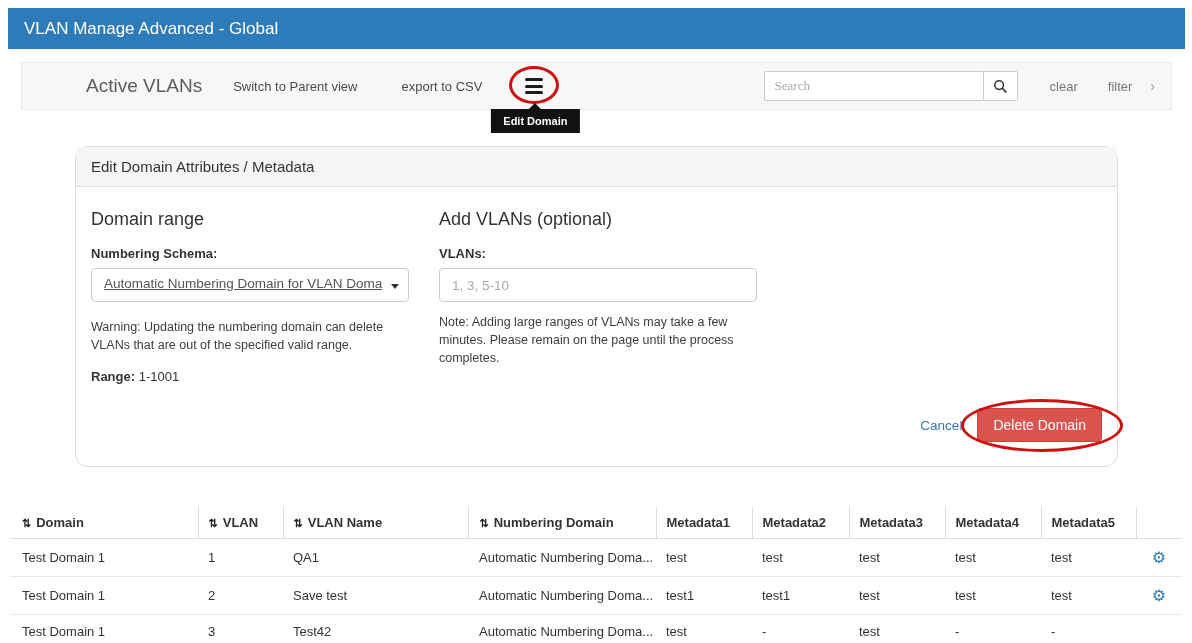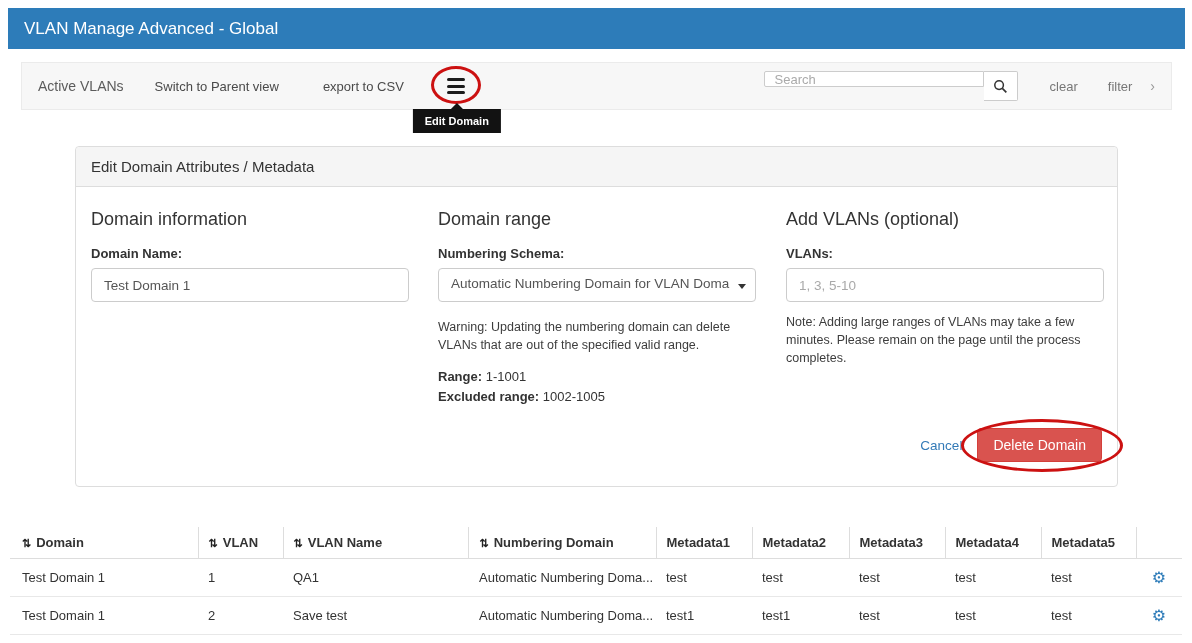--- a/index.html
+++ b/index.html
@@ -28,21 +28,21 @@
   .toolbar {
     margin: 13px 20px 0 21px;
     height: 48px;
     background: #f7f7f7;
     border: 1px solid #ebebeb;
     display: flex;
     align-items: center;
     padding: 0 16px;
     position: relative;
   }
-  .tb-title { font-size: 14px; color: #5b5b5b; }
+  .tb-title { font-size: 19px; color: #5b5b5b; margin-left: 48px; }
   .tb-link { font-size: 13px; color: #4a4a4a; text-decoration: none; cursor: pointer; }
   .tb-link.dim { color: #777; }
   .lnk-switch { margin-left: 31px; }
   .lnk-export { margin-left: 44px; }
   .menu-wrap { margin-left: 40px; position: relative; display: inline-block; }
   .menu-btn {
     background: transparent; border: none; cursor: pointer;
     width: 26px; height: 20px; display: flex; flex-direction: column;
     justify-content: space-between; padding: 2px 3px;
   }
@@ -58,39 +58,39 @@
     padding: 6px 12px; white-space: nowrap; z-index: 60;
   }
   .tooltip-arrow {
     position: absolute; top: -6px; left: 50%; margin-left: -6px;
     width: 0; height: 0;
     border-left: 6px solid transparent; border-right: 6px solid transparent;
     border-bottom: 6px solid #121212;
   }
   .search-group { margin-left: auto; display: flex; }
   .search-input {
-    width: 220px; height: 16px; border: 1px solid #ccc; border-radius: 2px 0 0 2px;
+    width: 220px; height: 30px; border: 1px solid #ccc; border-radius: 2px 0 0 2px;
     padding: 4px 10px; font-size: 13px; color: #555; outline: none;
-    font-family: Liberation Sans, sans-serif;
+    font-family: Liberation Serif, serif;
   }
   .search-input::placeholder { color: #aaa; }
   .search-btn {
     width: 34px; height: 30px; background: #fff; border: 1px solid #ccc; border-left: none;
     border-radius: 0 2px 2px 0; cursor: pointer;
     display: flex; align-items: center; justify-content: center;
   }
   .lnk-clear { margin-left: 32px; }
   .lnk-filter { margin-left: 30px; display: inline-flex; align-items: center; gap: 18px; }
   .chev { color: #999; font-size: 14px; }
 
   
   .panel {
     margin: 36px 74px 0 75px;
     border: 1px solid #ddd;
-    border-radius: 4px;
+    border-radius: 13px;
     background: #fff;
   }
   .panel-header {
     background: #f5f5f5;
     border-bottom: 1px solid #ddd;
     border-radius: 4px 4px 0 0;
     padding: 11px 15px;
     font-size: 15px;
     color: #333;
   }
@@ -105,21 +105,21 @@
     width: 318px; height: 34px; border: 1px solid #ccc; border-radius: 4px;
     padding: 6px 12px; font-size: 13.5px; color: #555; outline: none;
     font-family: "Liberation Sans", sans-serif; background: #fff;
   }
   .field-input::placeholder { color: #a9a9a9; }
   .select-box {
     width: 318px; height: 34px; border: 1px solid #ccc; border-radius: 4px;
     padding: 7px 24px 7px 12px; font-size: 13.5px; color: #555;
     position: relative; cursor: pointer; background: #fff;
   }
-  .select-value { display: block; white-space: nowrap; overflow: hidden; }
+  .select-value { display: block; white-space: nowrap; overflow: hidden; text-decoration: underline; }
   .select-caret {
     position: absolute; right: 9px; top: 15px; width: 0; height: 0;
     border-left: 4px solid transparent; border-right: 4px solid transparent;
     border-top: 5px solid #333;
   }
   .warning-text { font-size: 12.5px; color: #3d3d3d; margin-top: 16px; line-height: 1.45; width: 312px; }
   .range-line { font-size: 13px; margin-top: 15px; }
   .range-line.second { margin-top: 5px; }
   .range-line b { font-weight: bold; }
   .note-text { font-size: 12.5px; color: #3d3d3d; margin-top: 11px; line-height: 1.45; width: 306px; }
@@ -209,41 +209,32 @@
   <a class="tb-link dim lnk-filter">
     <span>filter</span>
     <span class="chev">›</span>
   </a>
 </div>
 
 <div class="panel">
   <div class="panel-header">Edit Domain Attributes / Metadata</div>
   <div class="panel-body">
     <div class="cols">
-      <div class="col1">
-        <div class="col-heading">Domain information</div>
-        <div class="field-label">Domain Name:</div>
-        <input type="text" class="field-input" value="Test Domain 1" style="">
-      </div>
 
       <div class="col2">
         <div class="col-heading">Domain range</div>
         <div class="field-label">Numbering Schema:</div>
         <div class="select-box">
           <span class="select-value">Automatic Numbering Domain for VLAN Doma</span>
           <span class="select-caret"></span>
         </div>
         <div class="warning-text">Warning: Updating the numbering domain can delete VLANs that are out of the specified valid range.</div>
         <div class="range-line">
           <b>Range:</b>
           <span>1-1001</span>
-        </div>
-        <div class="range-line second">
-          <b>Excluded range:</b>
-          <span>1002-1005</span>
         </div>
       </div>
 
       <div class="col3">
         <div class="col-heading">Add VLANs (optional)</div>
         <div class="field-label">VLANs:</div>
         <input type="text" class="field-input" placeholder="1, 3, 5-10" style="">
         <div class="note-text">Note: Adding large ranges of VLANs may take a few minutes. Please remain on the page until the process completes.</div>
       </div>
     </div>

